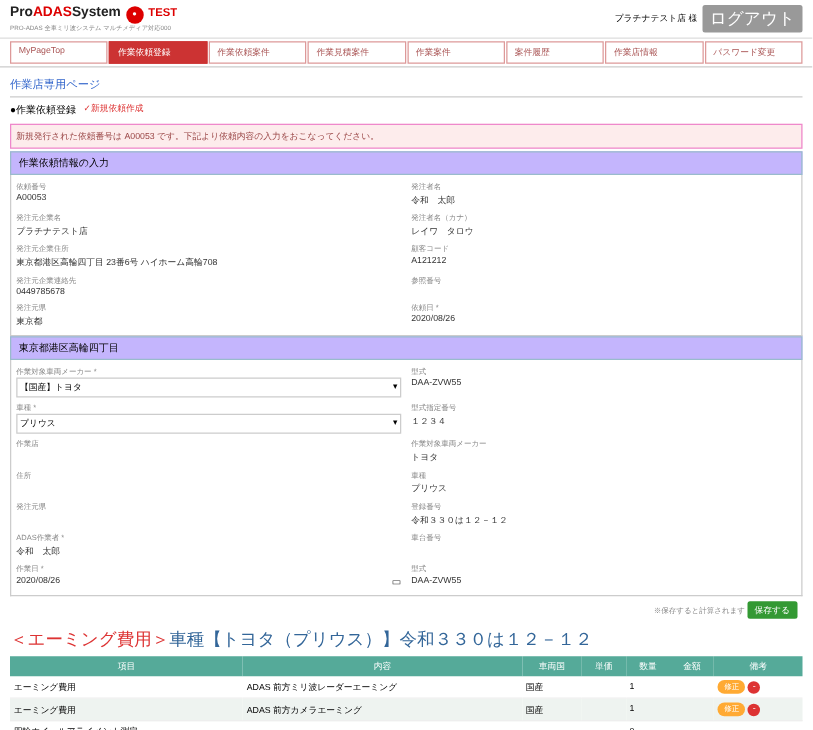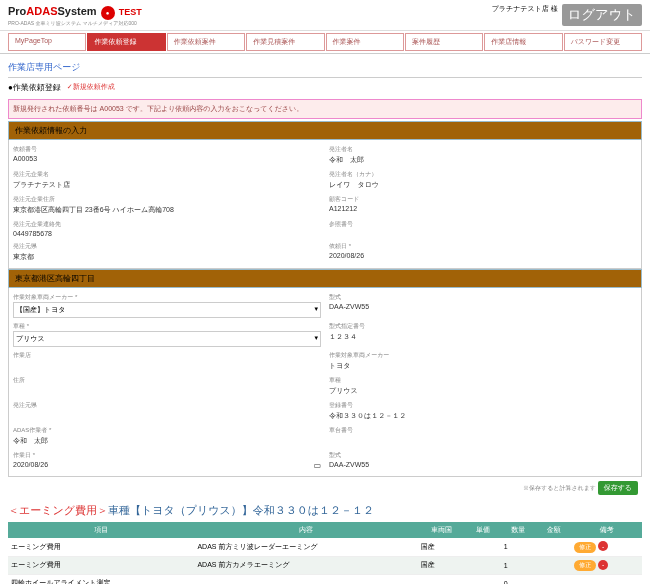--- a/index.html
+++ b/index.html
@@ -3,40 +3,40 @@
 <meta charset="utf-8">
 <style>
 *{box-sizing:border-box;margin:0;padding:0;font-family:"Meiryo",sans-serif}
 body{background:#fff;font-size:8px;width:650px}
 .hdr{display:flex;align-items:center;padding:4px 8px;border-bottom:1px solid #ddd}
 .logo{font-size:11px;font-weight:bold}
 .logo .p{color:#222}.logo .adas{color:#d00}.logo .sys{color:#222}
 .badge{background:#d00;color:#fff;border-radius:50%;width:14px;height:14px;display:inline-flex;align-items:center;justify-content:center;font-size:6px;margin:0 4px}
 .test{color:#d00;font-size:9px;font-weight:bold}
 .sublogo{font-size:5px;color:#888}
-.hdr-r{margin-left:auto;display:flex;gap:4px;font-size:7px}
+.hdr-r{margin-left:auto;display:flex;gap:4px;align-items:center;font-size:7px}
 .btn-logout{background:#999;color:#fff;padding:2px 6px;border:none;border-radius:2px}
 .tabs{display:flex;gap:1px;padding:2px 8px;border-bottom:1px solid #ccc}
 .tab{border:1px solid #d99;padding:3px 6px;font-size:7px;color:#a55;cursor:pointer;flex:1;text-align:left}
 .tab.active{background:#c33;color:#fff;border-color:#c33}
 .page{padding:4px 8px}
 .page-title{color:#36c;font-size:9px;border-bottom:1px solid #ccc;padding:3px 0}
 .subtitle{font-size:8px;padding:4px 0;display:flex;align-items:flex-start;gap:6px}
 .newreq{color:#d33;font-size:7px}
 .alert{background:#fdecec;border:1px solid #e8c;padding:4px;font-size:7px;color:#944;margin:2px 0}
-.sec-h{background:#a16207;padding:3px 6px;font-size:8px;border:1px solid #9bc}
+.sec-h{background:#c4b5fd;padding:3px 6px;font-size:8px;border:1px solid #9bc}
 .sec-b{border:1px solid #ccc;border-top:none;padding:4px;display:grid;grid-template-columns:1fr 1fr;gap:2px 8px}
 .fld{padding:1px 0}
 .fld-l{color:#888;font-size:6px}
 .fld-v{font-size:7px;color:#333;padding:1px 0}
 .sel{width:100%;border:1px solid #ccc;padding:2px;font-size:7px;background:#fff;display:flex;justify-content:space-between}
 .date-ic{font-size:8px}
 .save-row{text-align:right;padding:4px;font-size:6px;color:#888}
 .btn-save{background:#393;color:#fff;border:none;padding:2px 6px;border-radius:2px;font-size:7px}
-.aim-h{color:#d33;font-size:11px;padding:4px 0}
+.aim-h{color:#d33;font-size:14px;padding:4px 0}
 .aim-h .veh{color:#369}
 table{width:100%;border-collapse:collapse;font-size:7px}
 th{background:#5a9;color:#fff;padding:3px;font-weight:normal}
 td{padding:3px;border-bottom:1px solid #eee}
 tr.alt{background:#eef3f0}
 .btn-mod{background:#fa3;color:#fff;border:none;padding:1px 5px;border-radius:7px;font-size:6px}
 .btn-del{background:#d33;color:#fff;border:none;width:10px;height:10px;border-radius:50%;font-size:7px;line-height:1}
 </style>
 </head>
 <body>

